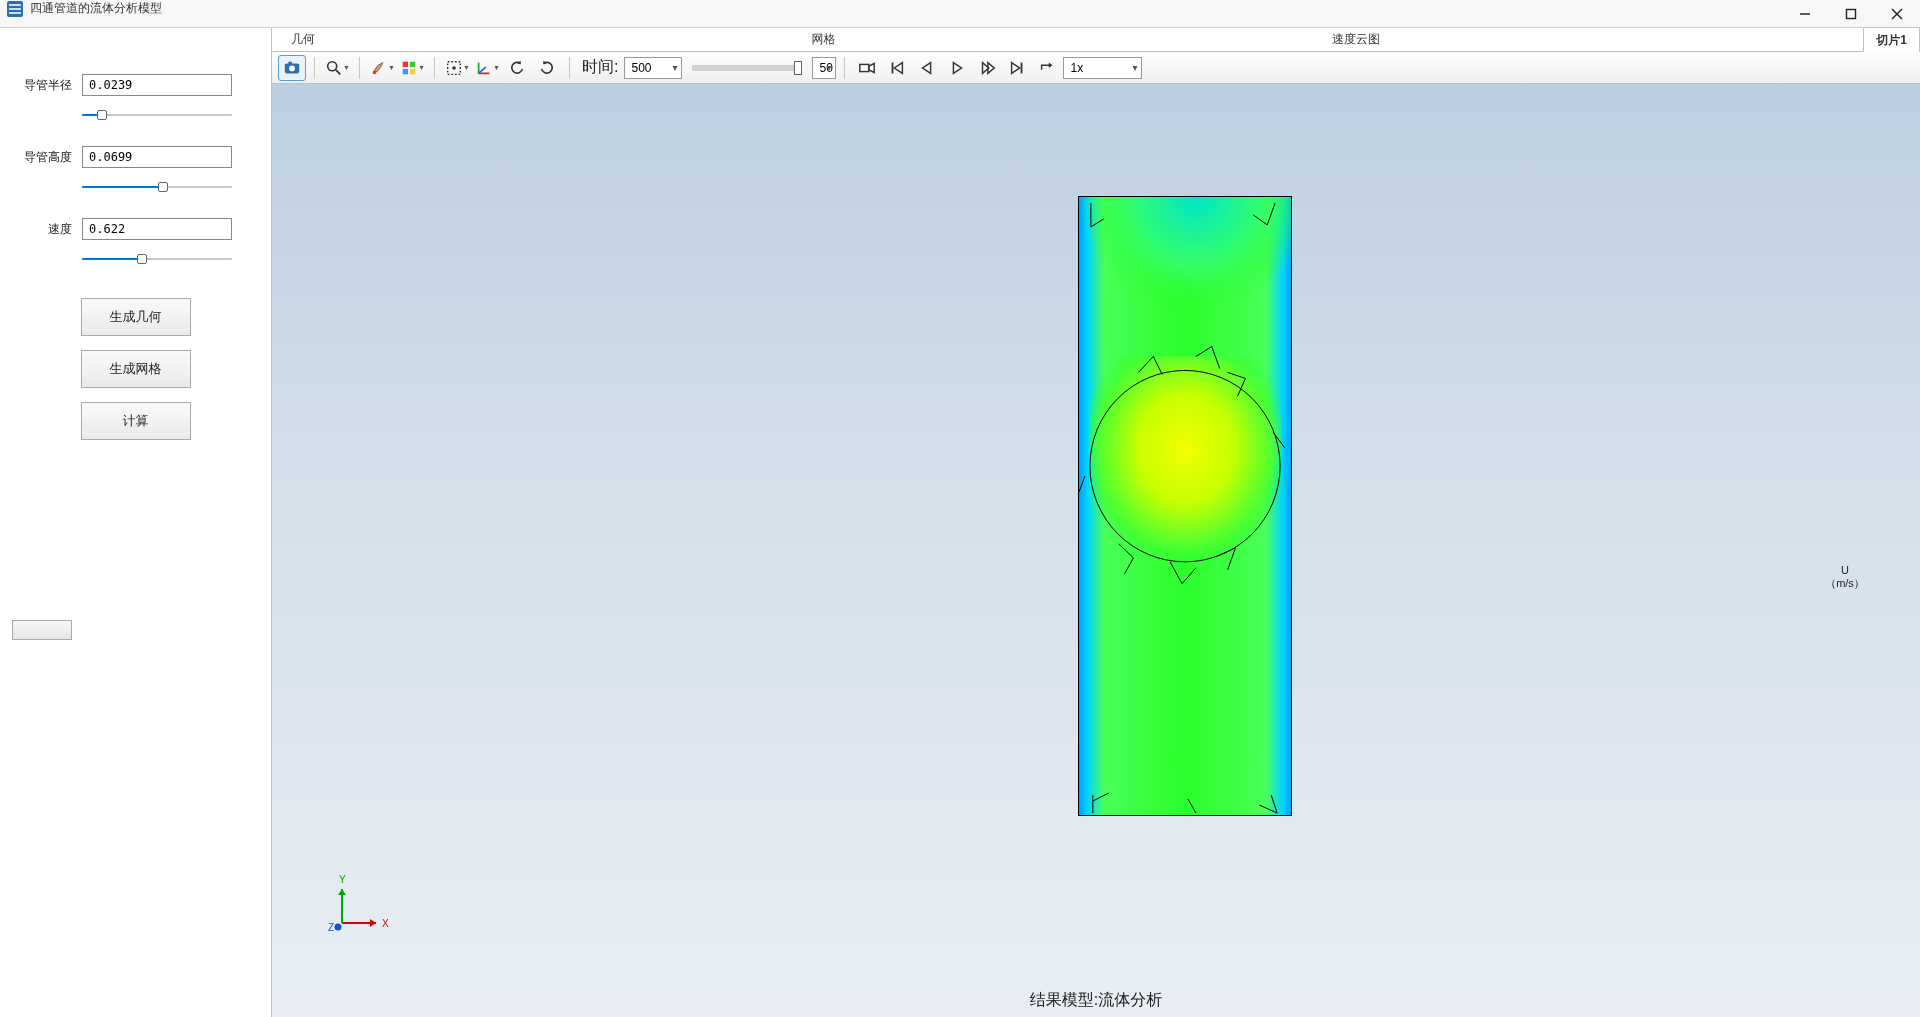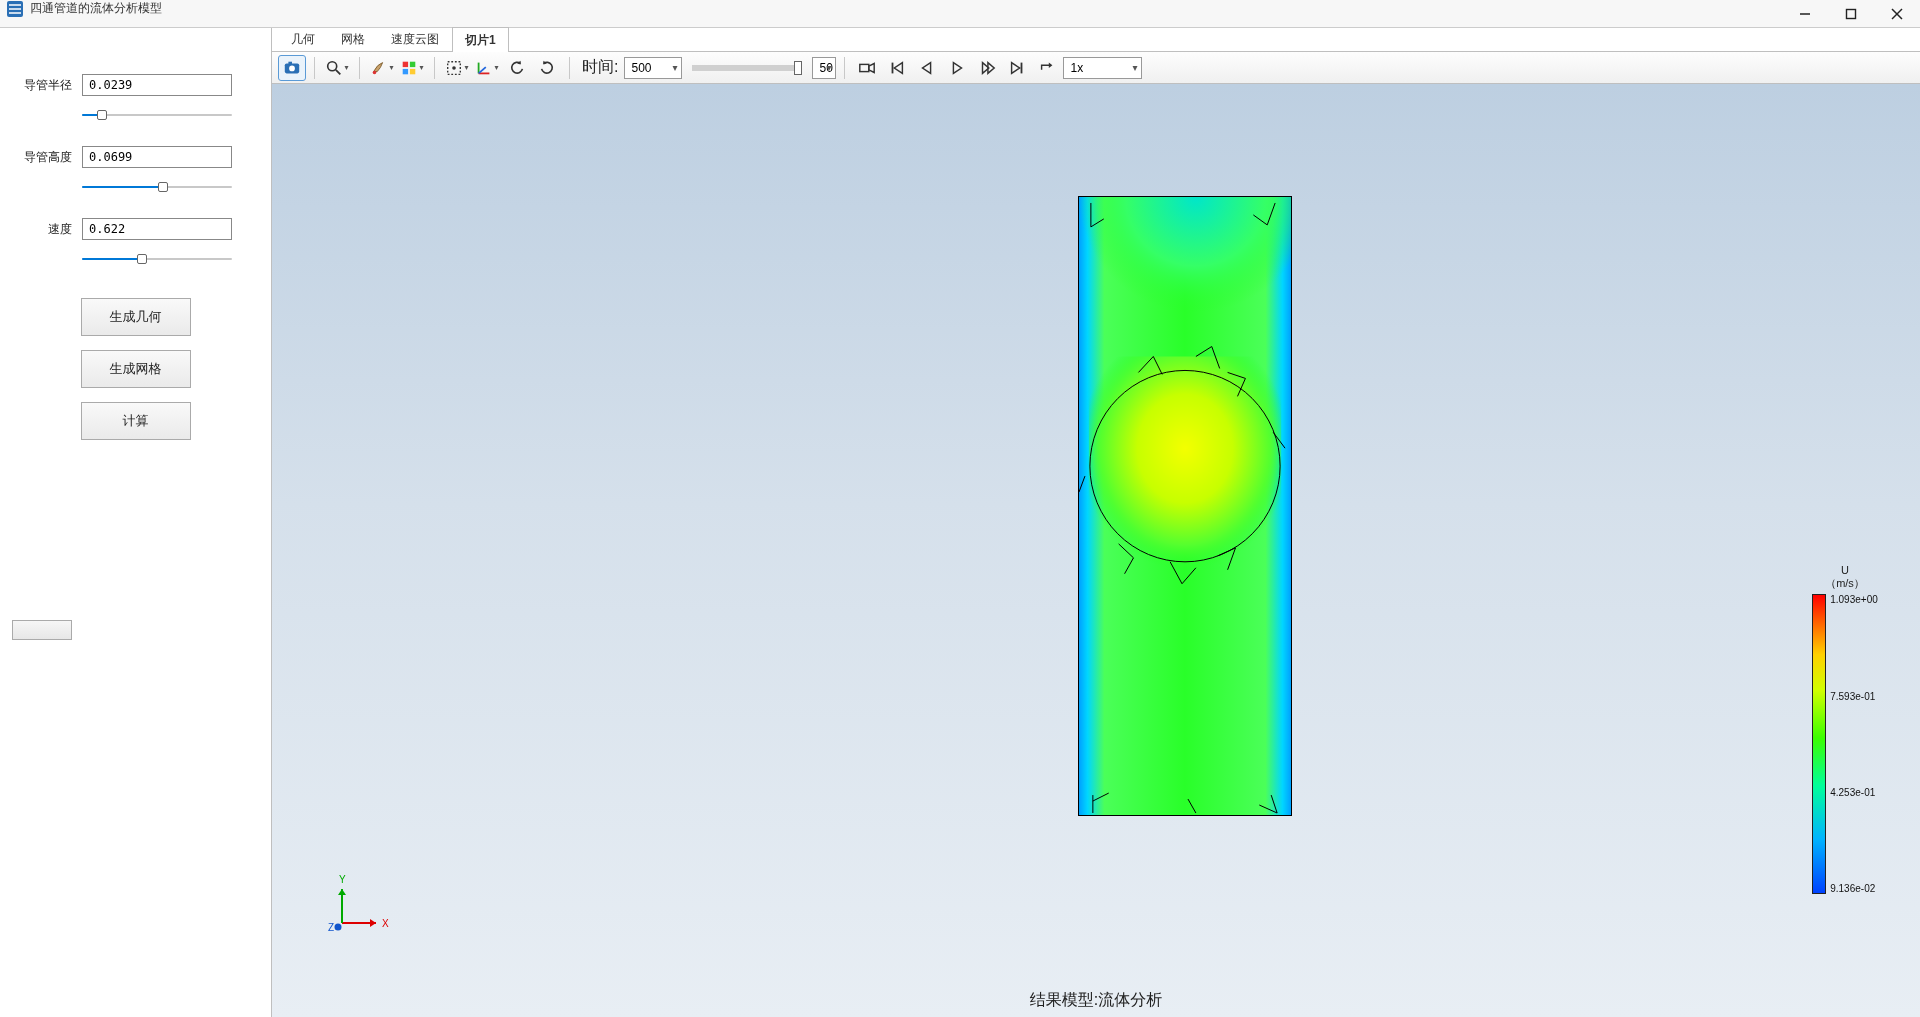--- a/index.html
+++ b/index.html
@@ -21,21 +21,21 @@
 .slider { margin: 4px 0 18px 82px; width: 150px; position: relative; height: 14px; }
 .slider .track { position: absolute; top: 6px; left: 0; right: 0; height: 2px; background: #c8c8c8; border-radius: 1px; }
 .slider .fill { position: absolute; top: 6px; left: 0; height: 2px; background: #0078d7; border-radius: 1px; }
 .slider .thumb { position: absolute; top: 2px; width: 10px; height: 10px; background: #fff; border: 1px solid #666; border-radius: 2px; transform: translateX(-5px); }
 
 .side-btn { width: 110px; height: 38px; margin: 14px auto 0 auto; display: block; background: linear-gradient(#f9f9f9,#eaeaea); border: 1px solid #aaa; font-size: 13px; color: #222; cursor: pointer; }
 .side-blank-btn { width: 60px; height: 20px; margin: 180px 0 0 12px; background: linear-gradient(#f6f6f6,#e7e7e7); border: 1px solid #aaa; }
 
 
 .right { flex: 1; display: flex; flex-direction: column; position: relative; }
-.tabs { height: 24px; display: flex; align-items: flex-end; border-bottom: 1px solid #bfbfbf; background: #fff; padding-left: 6px; }
+.tabs { height: 24px; display: flex; align-items: flex-end; border-bottom: 1px solid #bfbfbf; background: #fff; padding-left: 6px; justify-content: space-between; }
 .tab { padding: 4px 12px 3px 12px; font-size: 12px; color: #333; border: 1px solid transparent; border-bottom: none; margin-right: 0px; cursor: pointer; }
 .tab.active { border-color: #bfbfbf; background: #fff; position: relative; top: 1px; font-weight: bold; }
 
 
 .toolbar { height: 32px; display: flex; align-items: center; border-bottom: 1px solid #bfbfbf; background: linear-gradient(#fdfdfd,#f0f0f0); padding: 0 6px; gap: 2px; }
 .tbtn { width: 28px; height: 26px; display: flex; align-items: center; justify-content: center; border: 1px solid transparent; border-radius: 3px; cursor: pointer; }
 .tbtn svg { width: 18px; height: 18px; }
 .tbtn .dd { font-size: 8px; color: #555; margin-left: 1px; }
 .tsep { width: 1px; height: 22px; background: #c8c8c8; margin: 0 6px; }
 .tlabel { font-size: 16px; color: #222; margin: 0 4px; }
@@ -323,27 +323,18 @@
             <text x="-14" y="8" font-size="10" fill="#15c">Z</text>
           </g>
         </svg>
       </div>
 
       <div class="legend">
         <div class="title">
           <div>U</div>
           <div>（m/s）</div>
         </div>
-        <div class="legend-body">
-          <div class="bar"></div>
-          <div class="ticks">
-            <span>1.093e+00</span>
-            <span>7.593e-01</span>
-            <span>4.253e-01</span>
-            <span>9.136e-02</span>
-          </div>
-        </div>
       </div>
 
       <div class="footer-label">结果模型:流体分析</div>
     </div>
   </div>
 </div>
 
 </body></html>

